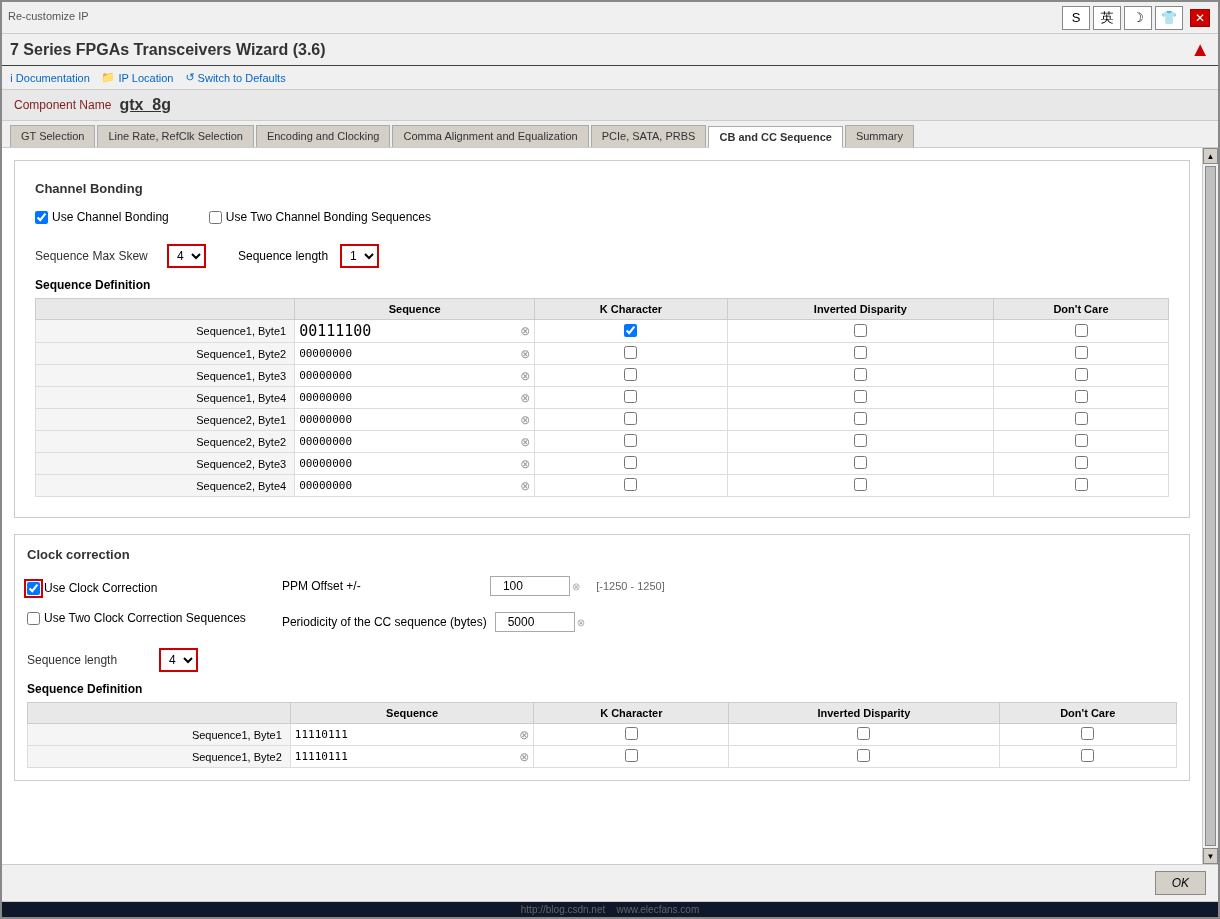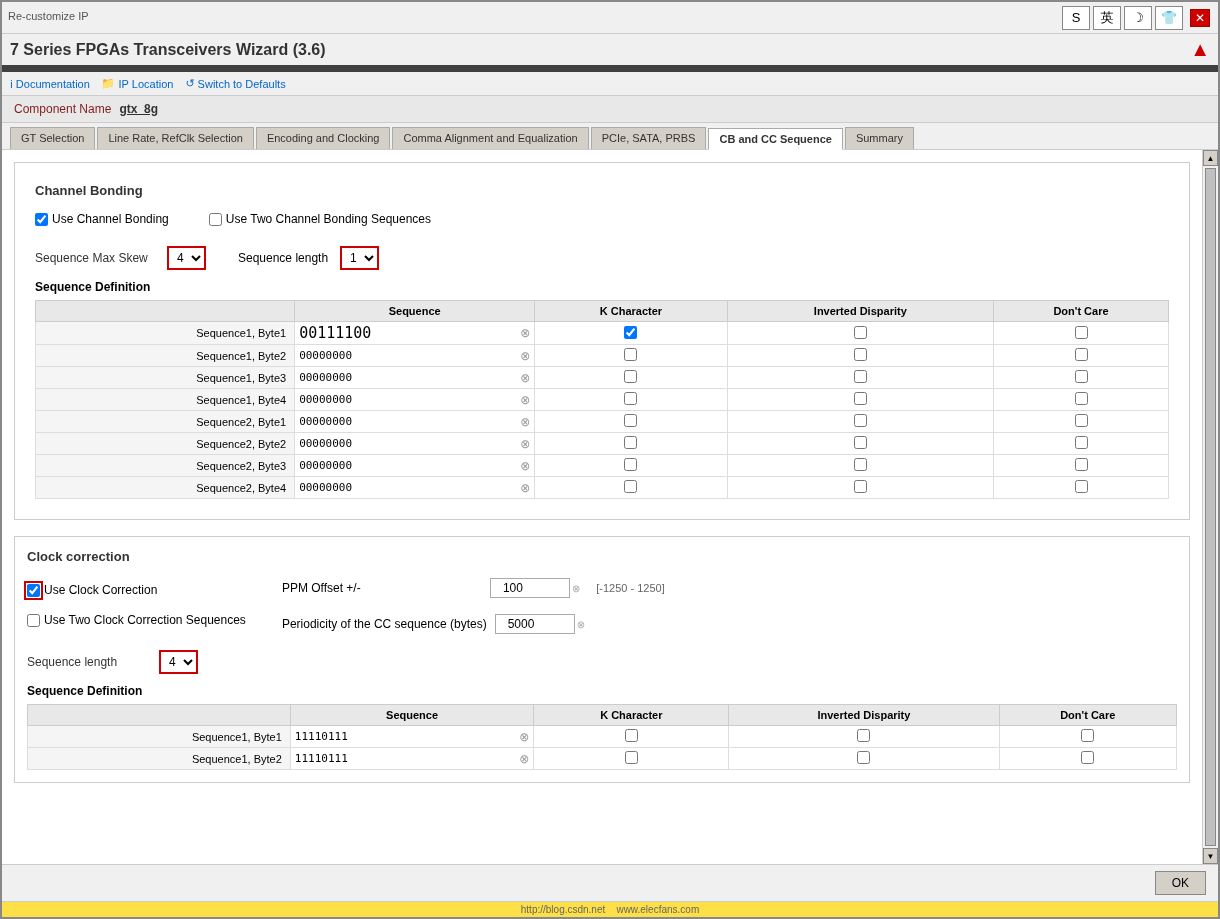--- a/index.html
+++ b/index.html
@@ -1,29 +1,29 @@
 <!DOCTYPE html>
 <html><head>
   <meta charset="utf-8">
   <style>
     * { box-sizing: border-box; margin: 0; padding: 0; }
     body { font-family: Arial, sans-serif; font-size: 12px; background: #d4d0c8; overflow: hidden; }
 
     .window { width: 1220px; height: 919px; background: #f0f0f0; border: 2px solid #888; display: flex; flex-direction: column; }
 
-    .toolbar-area { background: #f0f0f0; padding: 4px 8px; border-bottom: 7px solid #404040; display: flex; align-items: center; justify-content: space-between; }
+    .toolbar-area { background: #f0f0f0; padding: 4px 8px; border-bottom: 1px solid #404040; display: flex; align-items: center; justify-content: space-between; }
     .app-title { font-size: 16px; font-weight: bold; color: #333; }
     .brand-logo { color: #c00; font-size: 20px; }
 
     .toolbar-links { background: #f0f0f0; padding: 4px 8px; border-bottom: 1px solid #ccc; display: flex; align-items: center; gap: 12px; }
     .toolbar-link { color: #0066cc; text-decoration: none; font-size: 11px; display: flex; align-items: center; gap: 3px; cursor: pointer; }
 
     .component-row { background: #e8e8e8; padding: 6px 12px; border-bottom: 1px solid #ccc; display: flex; align-items: center; gap: 8px; }
     .component-label { font-size: 12px; color: #7f1d1d; }
-    .component-value { font-size: 12px; font-weight: bold; color: #333; text-decoration: underline; }
+    .component-value { font-size: 16px; font-weight: bold; color: #333; text-decoration: underline; }
 
     .tabs-row { background: #f0f0f0; padding: 4px 8px 0 8px; border-bottom: 1px solid #ccc; display: flex; gap: 2px; }
     .tab { padding: 4px 10px; font-size: 11px; border: 1px solid #aaa; background: #d4d0c8; cursor: pointer; border-bottom: none; color: #333; }
     .tab.active { background: white; font-weight: bold; border-bottom: 1px solid white; position: relative; top: 1px; }
 
     .main-content { flex: 1; overflow: hidden; display: flex; }
     .scroll-area { flex: 1; overflow-y: auto; background: white; padding: 12px; }
     .section-title { font-size: 13px; font-weight: bold; color: #333; margin-bottom: 10px; padding-bottom: 4px; }
 
     .channel-bonding-section { border: 1px solid #ccc; padding: 20px; background: white; }
@@ -51,29 +51,29 @@
     .clock-correction-section { border: 1px solid #ccc; padding: 12px; background: white; margin-top: 4px; }
 
     .ppm-row { display: flex; align-items: center; gap: 8px; margin-bottom: 8px; }
     .ppm-label { font-size: 12px; min-width: 200px; }
     .ppm-input { border: 1px solid #aaa; padding: 2px 12px; font-size: 12px; width: 80px; }
     .ppm-range { font-size: 11px; color: #666; }
 
     .outlined-select { border: 2px solid #cc0000; padding: 2px 4px; font-size: 12px; background: white; }
 
     .bottom-bar { background: #f0f0f0; border-top: 1px solid #ccc; padding: 6px 12px; display: flex; justify-content: flex-end; align-items: center; }
-    .ok-btn { padding: 4px 16px; background: #d4d0c8; border: 1px solid #888; font-size: 12px; cursor: pointer; }
+    .ok-btn { padding: 4px 16px; background: #d4d0c8; border: 1px solid #888; font-size: 12px; cursor: pointer; font-style: italic; }
 
     .scrollbar { width: 16px; background: #f0f0f0; border-left: 1px solid #ccc; display: flex; flex-direction: column; }
     .scrollbar-up, .scrollbar-down { height: 16px; background: #d4d0c8; border: 1px solid #888; display: flex; align-items: center; justify-content: center; font-size: 8px; cursor: pointer; }
     .scrollbar-thumb { flex: 1; background: #c0c0c0; border: 1px solid #888; margin: 2px; }
 
     .seq-outlined { border: 2px solid #cc0000; background: white; }
 
-    .url-bar { background: #fde047; padding: 2px 18px; border-top: 1px solid #ccc; font-size: 10px; color: #666; text-align: center; }
+    .url-bar { background: #0f172a; padding: 2px 18px; border-top: 1px solid #ccc; font-size: 10px; color: #666; text-align: center; }
     .sys-icon { width: 28px; height: 24px; border: 1px solid #888; background: white; display: flex; align-items: center; justify-content: center; font-size: 13px; cursor: pointer; }
 
     .top-system-bar { background: #f0f0f0; height: 32px; display: flex; align-items: center; justify-content: flex-end; padding-right: 8px; gap: 3px; border-bottom: 1px solid #ccc; }
   </style>
 </head>
 <body>
 
 <div class="window">
 
   <div class="top-system-bar">

